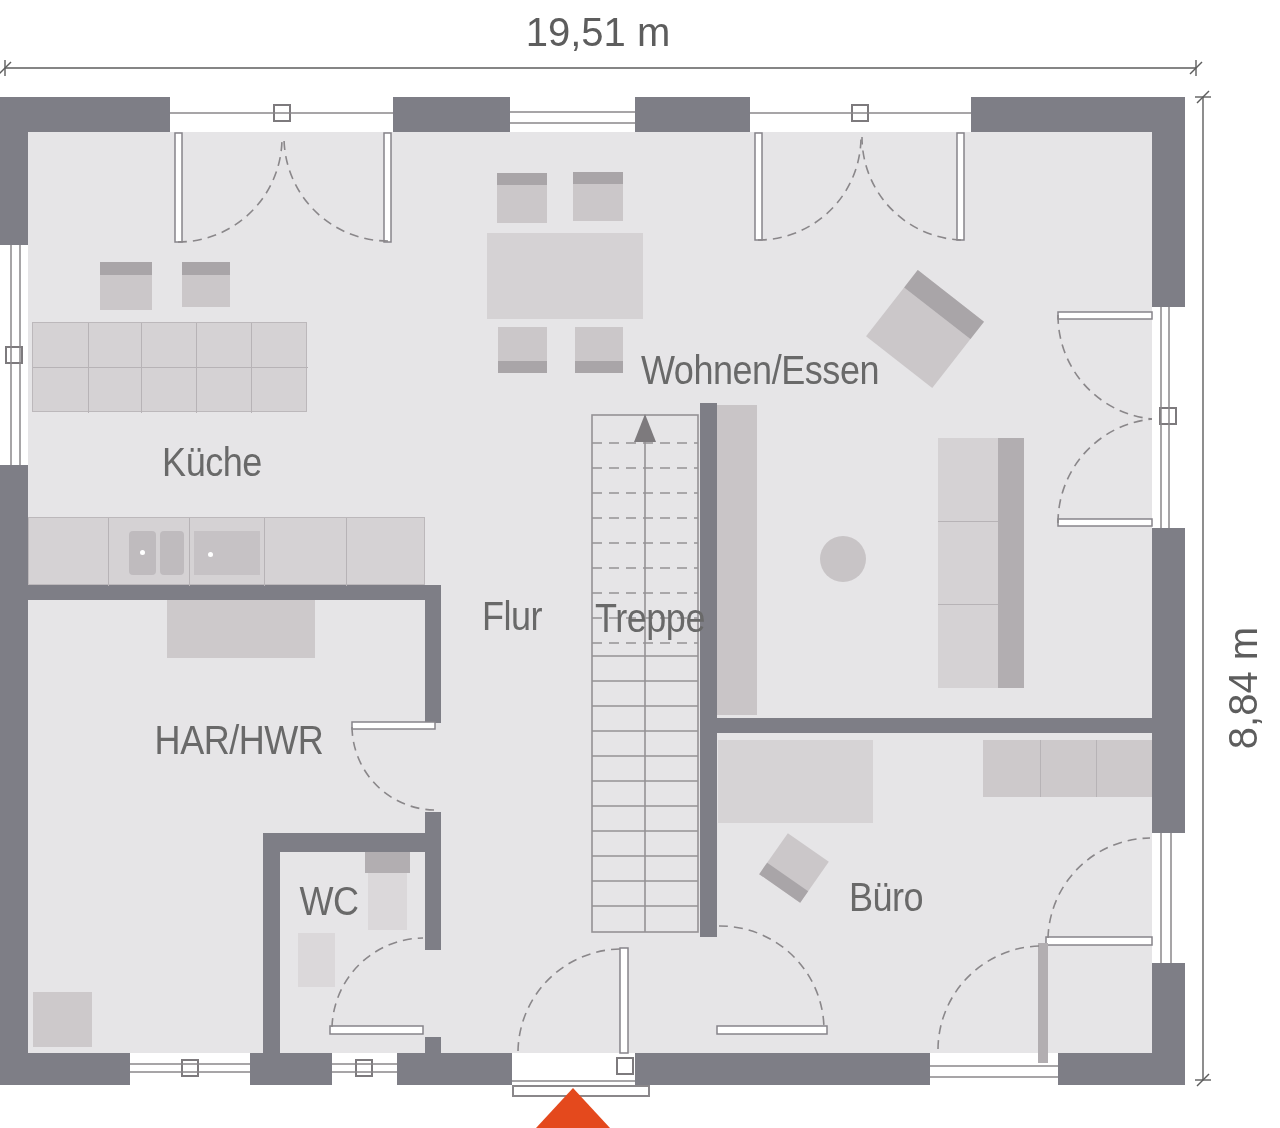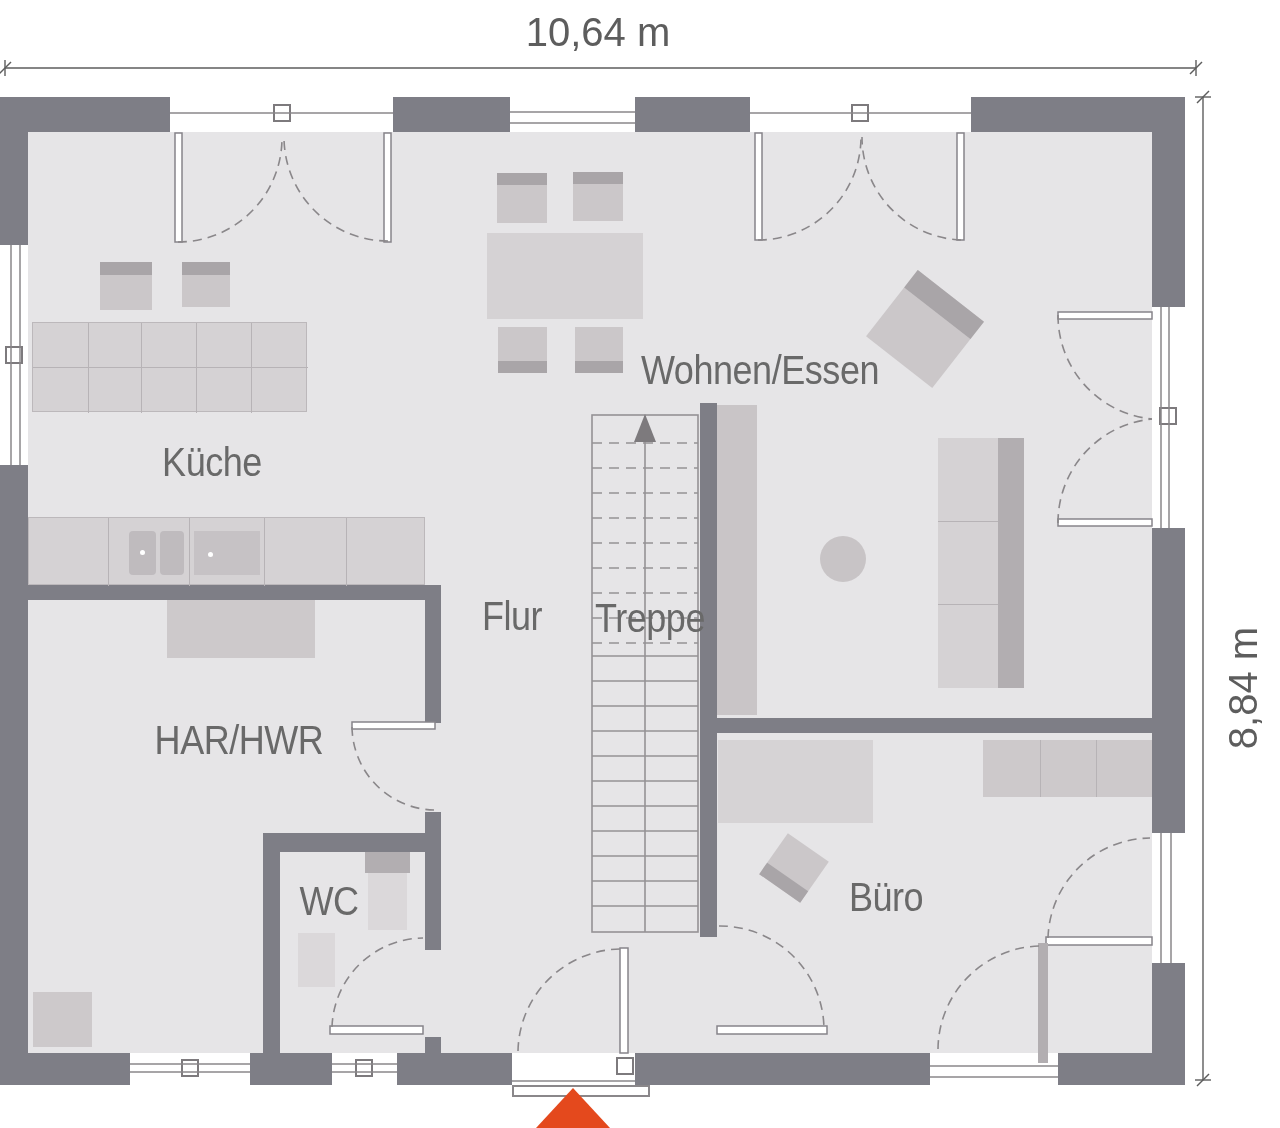--- a/index.html
+++ b/index.html
@@ -238,18 +238,18 @@
   </svg>
 
   <div class="room-label" style="left:212px;top:462px;">Küche</div>
   <div class="room-label" style="left:760px;top:370px;">Wohnen/Essen</div>
   <div class="room-label" style="left:512px;top:616px;">Flur</div>
   <div class="room-label" style="left:650px;top:618px;">Treppe</div>
   <div class="room-label" style="left:239px;top:740px;">HAR/HWR</div>
   <div class="room-label" style="left:329px;top:901px;">WC</div>
   <div class="room-label" style="left:886px;top:897px;">Büro</div>
 
-  <div class="dim-label" style="left:598px;top:32px;">10,64 m</div>
+  <div class="dim-label" style="left:598px;top:32px;">19,51 m</div>
   <div class="dim-label vert" style="left:1243px;top:688px;">8,84 m</div>
 
   <div class="entry-marker" style="left:536px;top:1088px;"></div>
 
 </div>
 
 </body></html>

